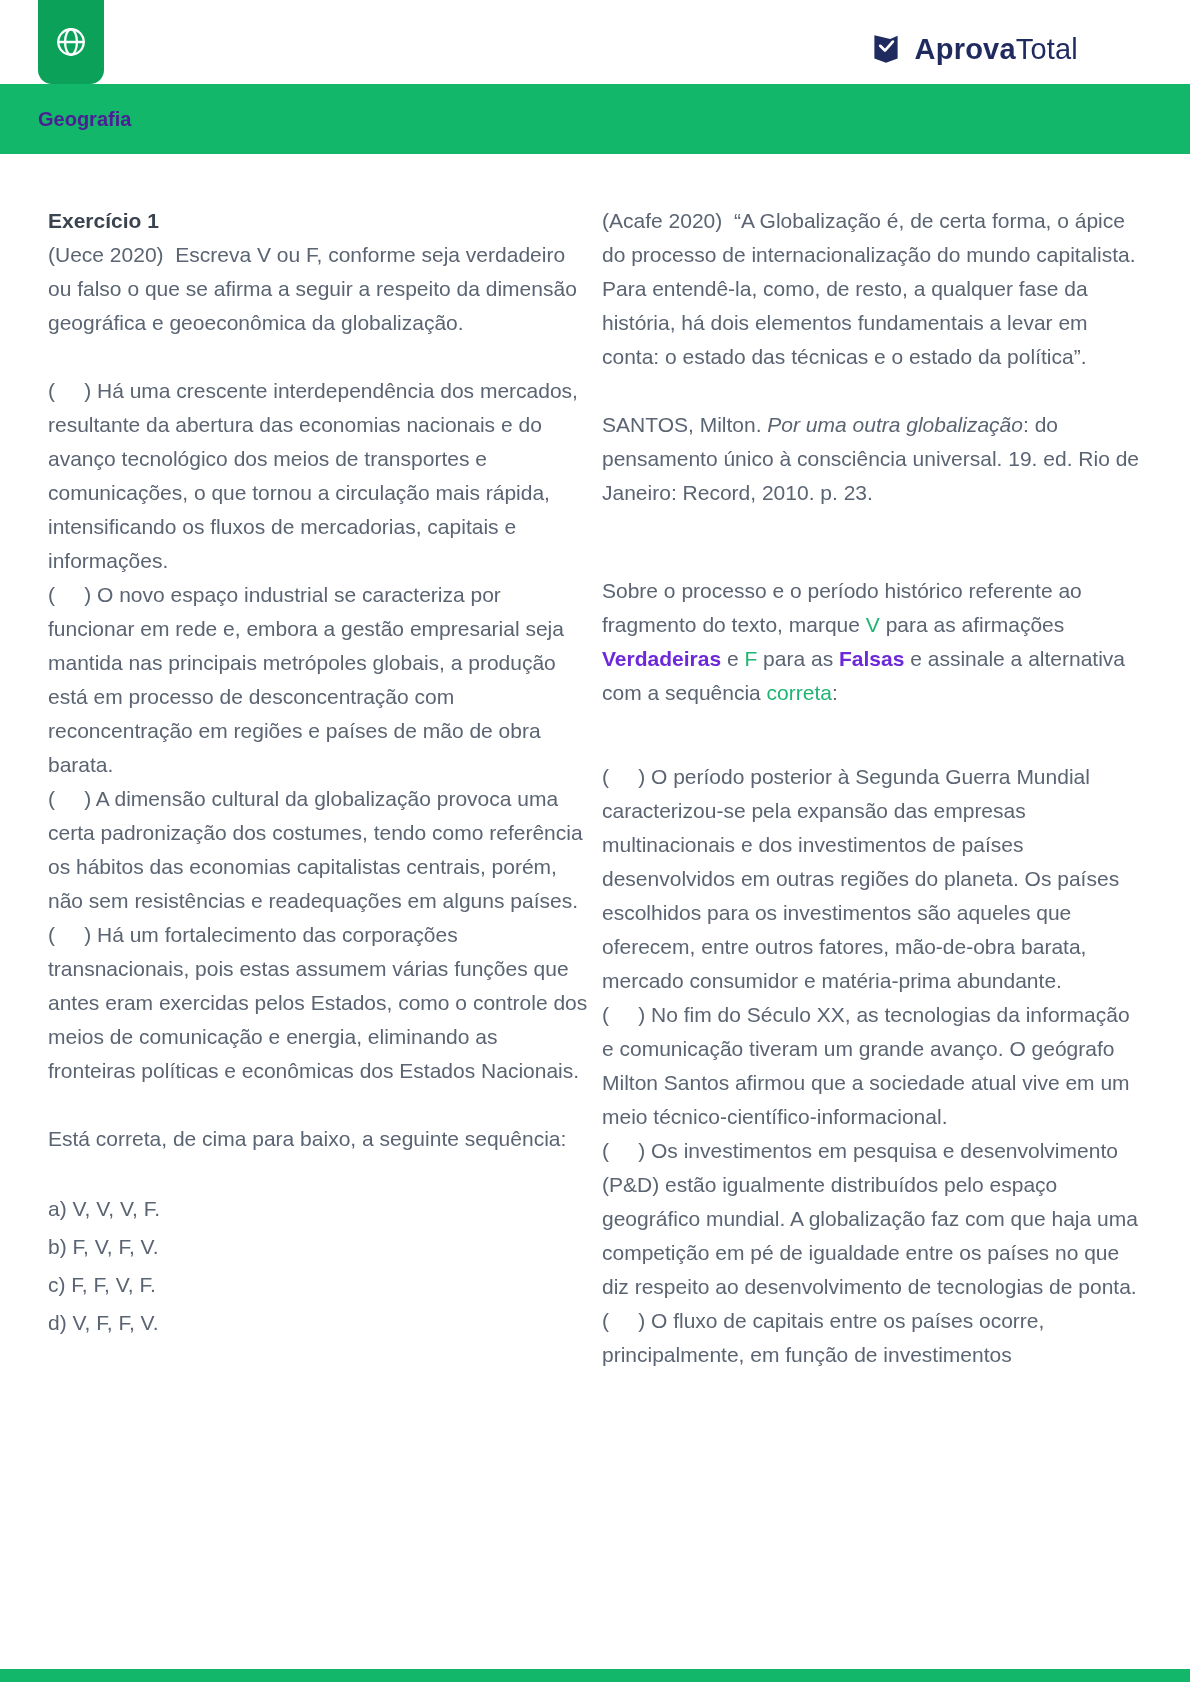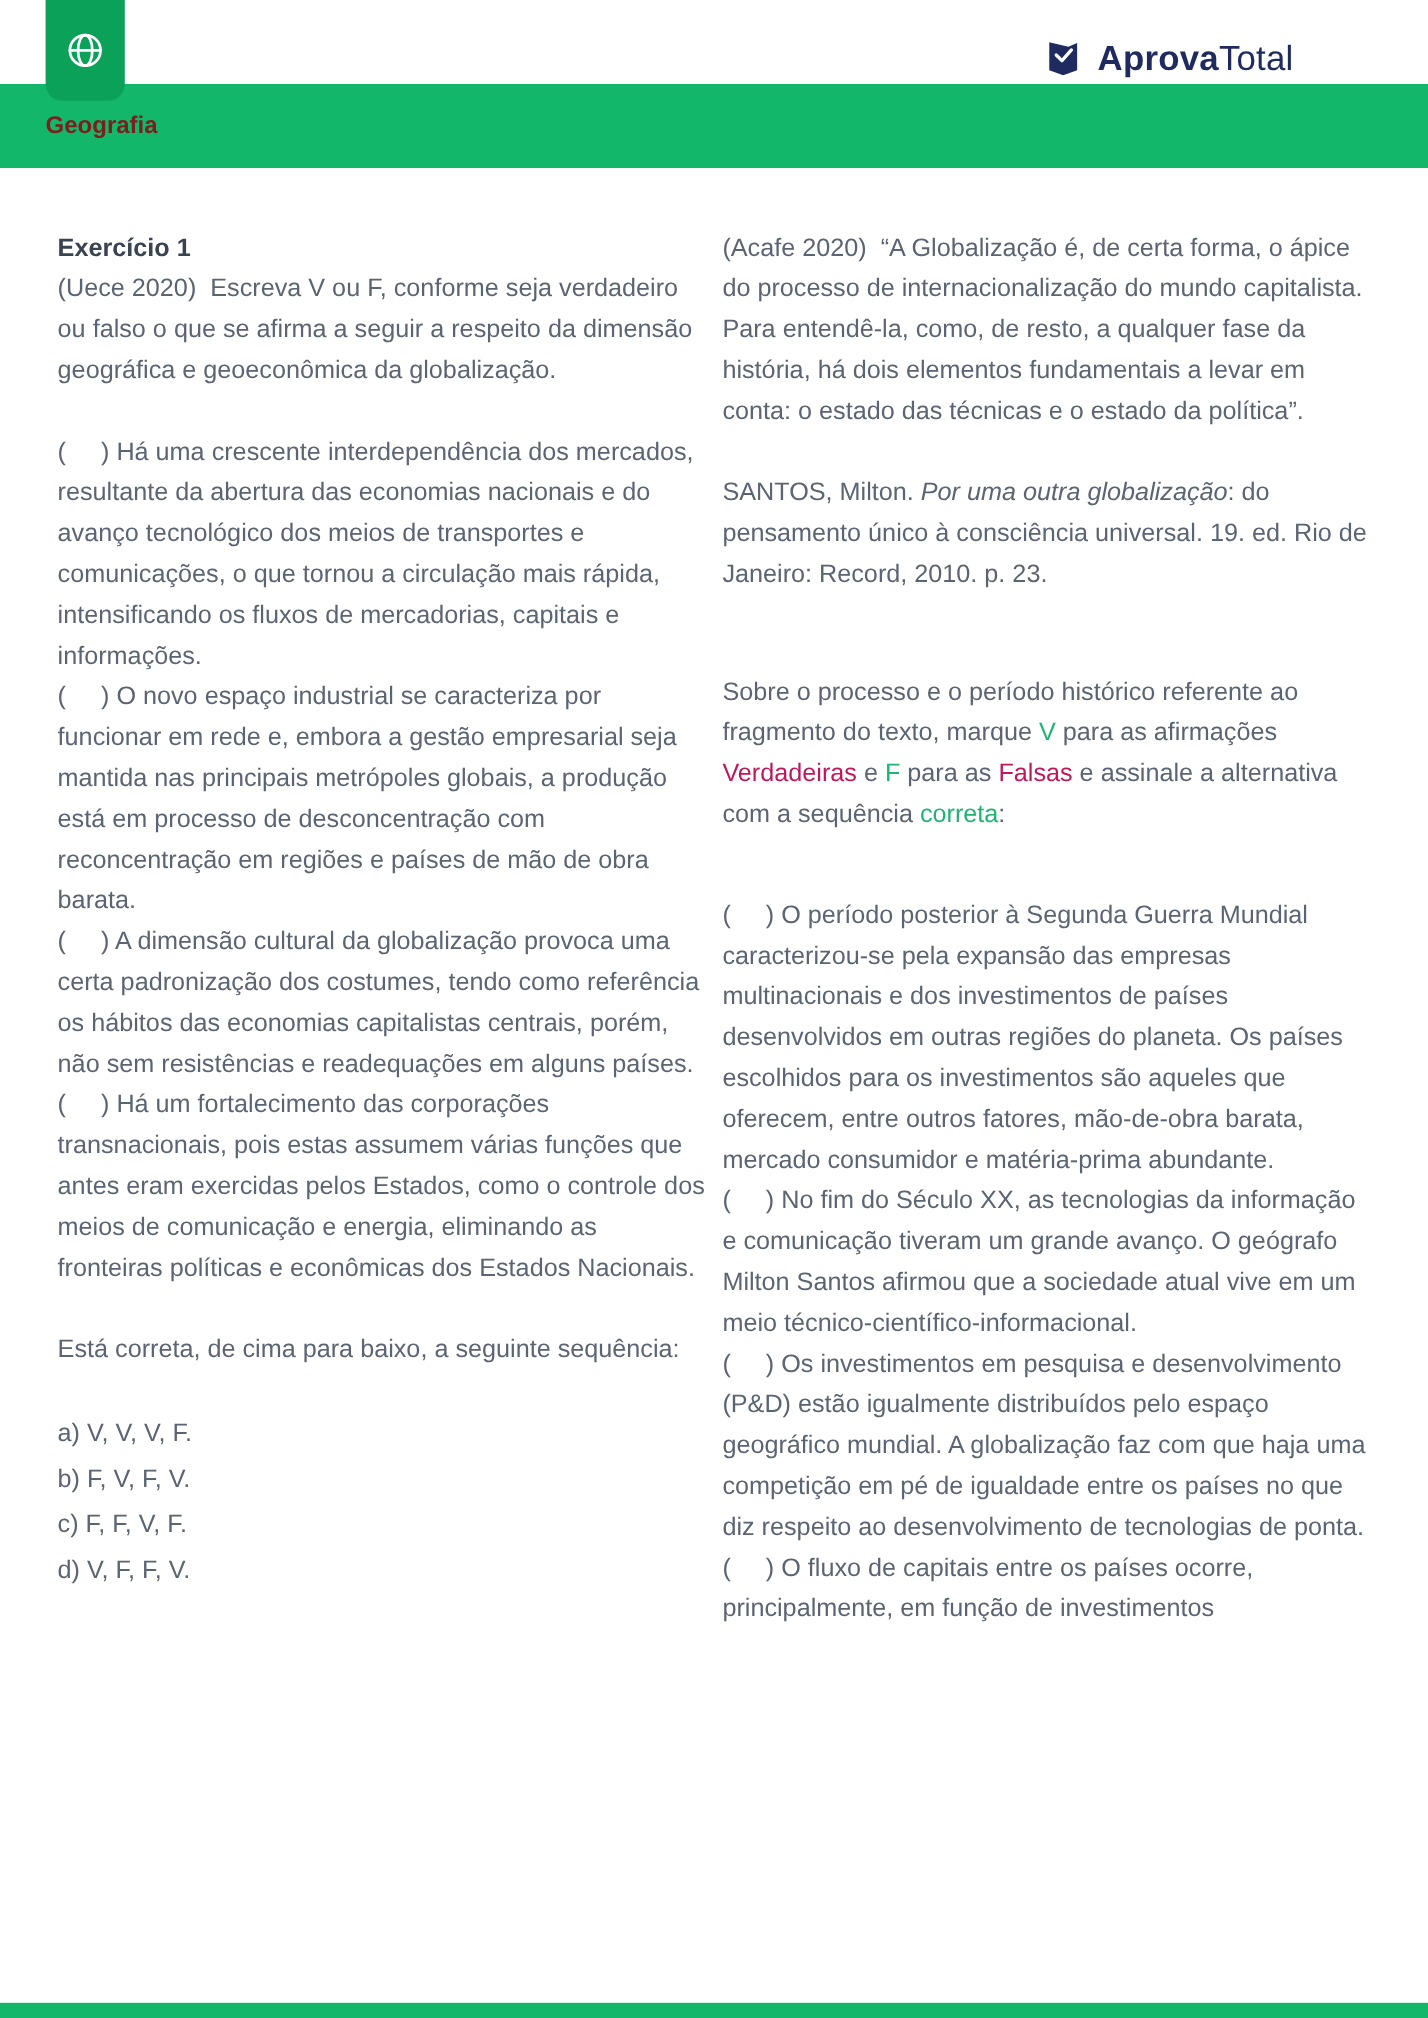--- a/index.html
+++ b/index.html
@@ -11,21 +11,21 @@
     font-family: "Liberation Sans", sans-serif;
     color: #5b6472;
     font-size: 21px;
     line-height: 34px;
     position: relative;
     overflow: hidden;
   }
   .page { width: 1190px; height: 1682px; position: relative; overflow: hidden; }
 
   
-  .topbar { height: 70px; position: relative; background: #ffffff; }
+  .topbar { height: 84px; position: relative; background: #ffffff; }
   .globe-tab {
     position: absolute; left: 38px; top: 0;
     width: 66px; height: 84px;
     background: #0ba158;
     border-radius: 0 0 14px 14px;
     display: flex; align-items: center; justify-content: center;
   }
   .brand {
     position: absolute; right: 112px; top: 30px;
     display: flex; align-items: center; gap: 10px;
@@ -34,21 +34,21 @@
   .brand-bold { font-weight: 800; }
   .brand-reg { font-weight: 500; }
 
   
   .band {
     height: 70px;
     background: #12b76a;
     display: flex; align-items: center;
     padding-left: 38px;
   }
-  .subject { color: #7f1d1d; font-weight: 700; font-size: 20px; margin-right: 36px; }
+  .subject { color: #4c1d95; font-weight: 700; font-size: 20px; margin-right: 36px; }
   .pill {
     background: #0b9252; color: #ffffff;
     font-weight: 700; font-size: 20px;
     padding: 11px 28px; border-radius: 999px;
     display: inline-block; line-height: 24px;
     cursor: pointer;
   }
 
   
   .main { display: flex; gap: 14px; padding: 50px 48px 0 48px; }
@@ -62,21 +62,21 @@
   .options { margin-top: 36px; }
   .option { line-height: 34px; margin-bottom: 4px; white-space: pre-wrap; }
   .ex2 { margin-top: 42px; }
 
   .citation { margin-top: 34px; white-space: pre-wrap; }
   .instruction { margin-top: 64px; white-space: pre-wrap; }
   .r-stmts { margin-top: 50px; }
 
   .seg-normal { }
   .seg-green { color: #1eb573; }
-  .seg-muted { color: #be185d; }
+  .seg-muted { color: #6d28d9; font-weight: bold; }
   .seg-italic { font-style: italic; }
 
   .footbar {
     position: absolute; left: 0; right: 0; bottom: 0;
     height: 13px; background: #12b76a;
   }
 </style>
 </head>
 <body>
 

